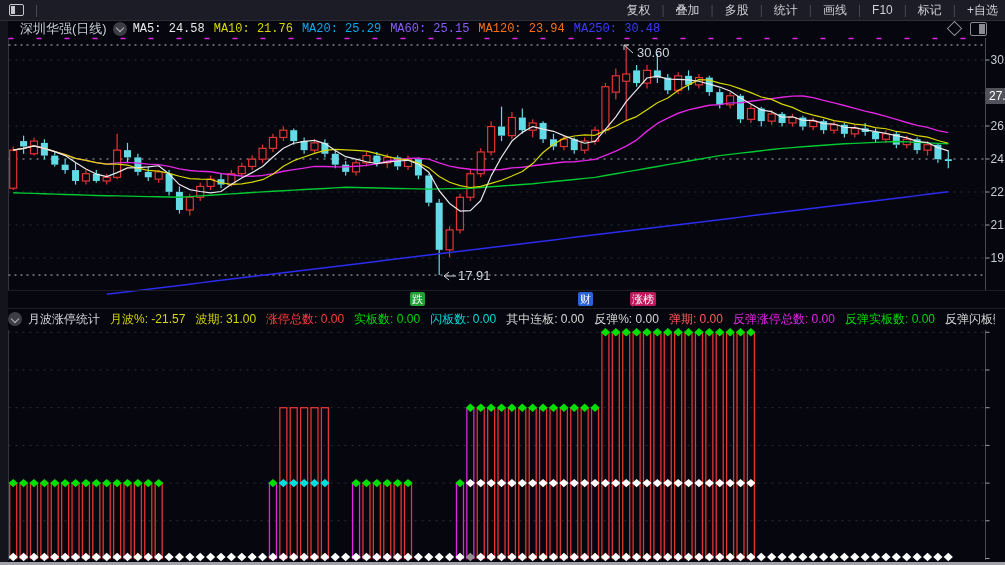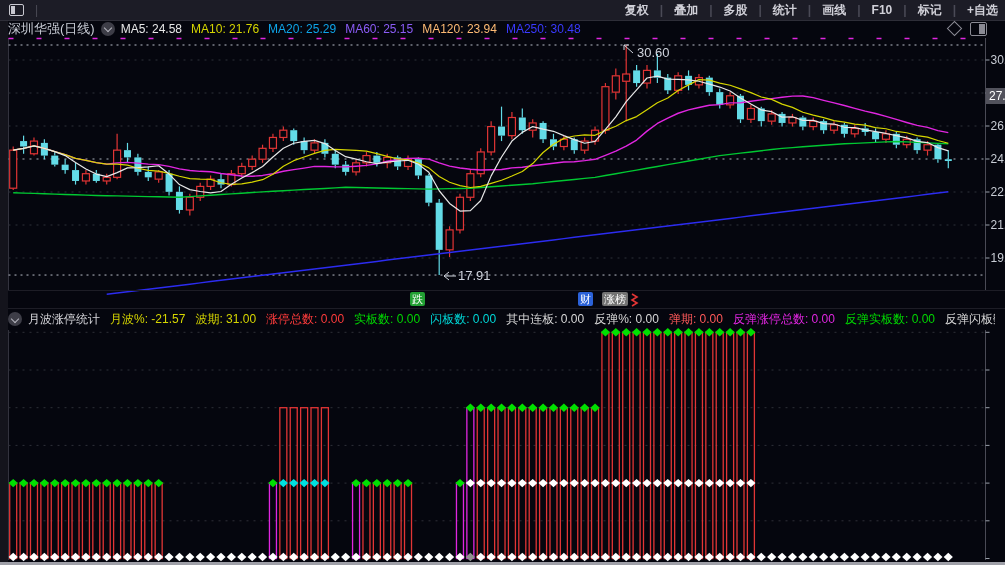--- a/index.html
+++ b/index.html
@@ -9,31 +9,31 @@
   .toolbar{position:absolute;left:0;top:0;width:1005px;height:20px;
            background:#1c1c26;border-bottom:1px solid #2e2e38;
            display:flex;align-items:center;font-size:12px;color:#d0d0d8;
            white-space:nowrap;z-index:5;}
   .toolbar .win-icon{width:13px;height:10px;border:1px solid #c8c8d0;border-radius:2px;
            margin:0 7px 0 9px;position:relative;}
   .toolbar .win-icon .half{position:absolute;left:1px;top:1px;bottom:1px;width:4px;background:#c8c8d0;}
   .tb-sep{color:#4a4a56;margin:0 4px;}
   .tb-item{padding:0 7px;cursor:default;}
   .tb-item.active{color:#e6c832;}
-  .tb-right{margin-left:auto;display:flex;align-items:center;font-weight:bold;}
+  .tb-right{margin-left:auto;display:flex;align-items:center;}
   .header-row{position:absolute;left:0;top:20px;width:1005px;height:17px;
            display:flex;align-items:center;font-size:12px;color:#c8ccd4;
            white-space:nowrap;z-index:5;}
-  .stock-title{margin-left:8px;color:#c9cdd6;font-size:13px;}
+  .stock-title{margin-left:20px;color:#c9cdd6;font-size:13px;}
   .circle-chev{width:14px;height:14px;border-radius:50%;background:#3d3d47;margin:0 6px;
            position:relative;flex:0 0 auto;}
   .circle-chev i{position:absolute;left:4px;top:3.5px;width:5px;height:5px;
            border-right:1.6px solid #b5b5bf;border-bottom:1.6px solid #b5b5bf;
            transform:rotate(45deg);}
-  .ma-legend span{margin-right:9px;}
+  .ma-legend span{margin-right:9px;font-family:Liberation Mono, monospace;}
   .hdr-icons{margin-left:auto;display:flex;align-items:center;margin-right:18px;}
   .diamond-ico{width:9px;height:9px;border:1px solid #8a8a94;transform:rotate(45deg);margin-right:10px;}
   .pane-ico{width:15px;height:12px;border:1px solid #8a8a94;border-radius:2px;position:relative;}
   .pane-ico .half{position:absolute;right:1px;top:1px;bottom:1px;width:6px;background:#8a8a94;}
   #chart-canvas{position:absolute;left:0;top:0;z-index:1;}
   .badge-strip{position:absolute;left:0;top:291px;width:1005px;height:17px;z-index:4;}
   .evt-badge{position:absolute;top:1px;height:14px;line-height:14px;padding:0 2px;
            font-size:11px;color:#fff;border-radius:2px;}
   .ind-header{position:absolute;left:0;top:309px;width:995px;height:20px;
            display:flex;align-items:center;font-size:12px;white-space:nowrap;
@@ -620,33 +620,33 @@
   <div class="tb-right">
       <span id="tb-right"><span class="tb-item">复权</span><span class="tb-sep">|</span><span class="tb-item">叠加</span><span class="tb-sep">|</span><span class="tb-item">多股</span><span class="tb-sep">|</span><span class="tb-item">统计</span><span class="tb-sep">|</span><span class="tb-item">画线</span><span class="tb-sep">|</span><span class="tb-item">F10</span><span class="tb-sep">|</span><span class="tb-item">标记</span><span class="tb-sep">|</span><span class="tb-item">+自选</span></span>
     </div>
 </div>
 
 <div class="header-row">
   <span class="stock-title">深圳华强(日线)</span>
   <span class="circle-chev">
       <i></i>
     </span>
-  <span class="ma-legend" id="ma-legend"><span style="color: rgb(232, 232, 232);">MA5: 24.58</span><span style="color: rgb(214, 214, 0);">MA10: 21.76</span><span style="color: #0ea5e9;">MA20: 25.29</span><span style="color: #8b5cf6;">MA60: 25.15</span><span style="color: #fdba74;">MA120: 23.94</span><span style="color: rgb(58, 58, 255);">MA250: 30.48</span></span>
+  <span class="ma-legend" id="ma-legend"><span style="color: rgb(232, 232, 232);">MA5: 24.58</span><span style="color: rgb(214, 214, 0);">MA10: 21.76</span><span style="color: #0ea5e9;">MA20: 25.29</span><span style="color: #8b5cf6;">MA60: 25.15</span><span style="color: #f97316;">MA120: 23.94</span><span style="color: rgb(58, 58, 255);">MA250: 30.48</span></span>
   <span class="hdr-icons">
     <span class="diamond-ico"></span>
     <span class="pane-ico">
         <span class="half"></span>
       </span>
   </span>
 </div>
 
 <div class="badge-strip" id="badge-strip">
     <span class="evt-badge" style="background: rgb(34, 160, 51); left: 410px;">跌</span>
     <span class="evt-badge" style="background: rgb(43, 98, 217); left: 578px;">财</span>
-    <span class="evt-badge" style="background: #737373; left: 602px;">涨榜</span>
+    <span class="evt-badge" style="background: #be185d; left: 630px;">涨榜</span>
   </div>
 
 <div class="ind-header">
   <span class="circle-chev" style="margin-left:8px">
       <i></i>
     </span>
   <span class="ind-name">月波涨停统计</span>
   <span id="ind-fields"><span class="ind-field" style="color: rgb(214, 214, 0);">月波%: -21.57</span><span class="ind-field" style="color: rgb(214, 214, 0);">波期: 31.00</span><span class="ind-field" style="color: rgb(255, 60, 60);">涨停总数: 0.00</span><span class="ind-field" style="color: rgb(0, 216, 0);">实板数: 0.00</span><span class="ind-field" style="color: rgb(0, 216, 216);">闪板数: 0.00</span><span class="ind-field" style="color: rgb(216, 216, 216);">其中连板: 0.00</span><span class="ind-field" style="color: rgb(216, 216, 216);">反弹%: 0.00</span><span class="ind-field" style="color: rgb(255, 90, 90);">弹期: 0.00</span><span class="ind-field" style="color: rgb(224, 38, 224);">反弹涨停总数: 0.00</span><span class="ind-field" style="color: rgb(0, 216, 0);">反弹实板数: 0.00</span><span class="ind-field" style="color: rgb(216, 216, 216);">反弹闪板数: 0.00</span></span>
 </div>
 

